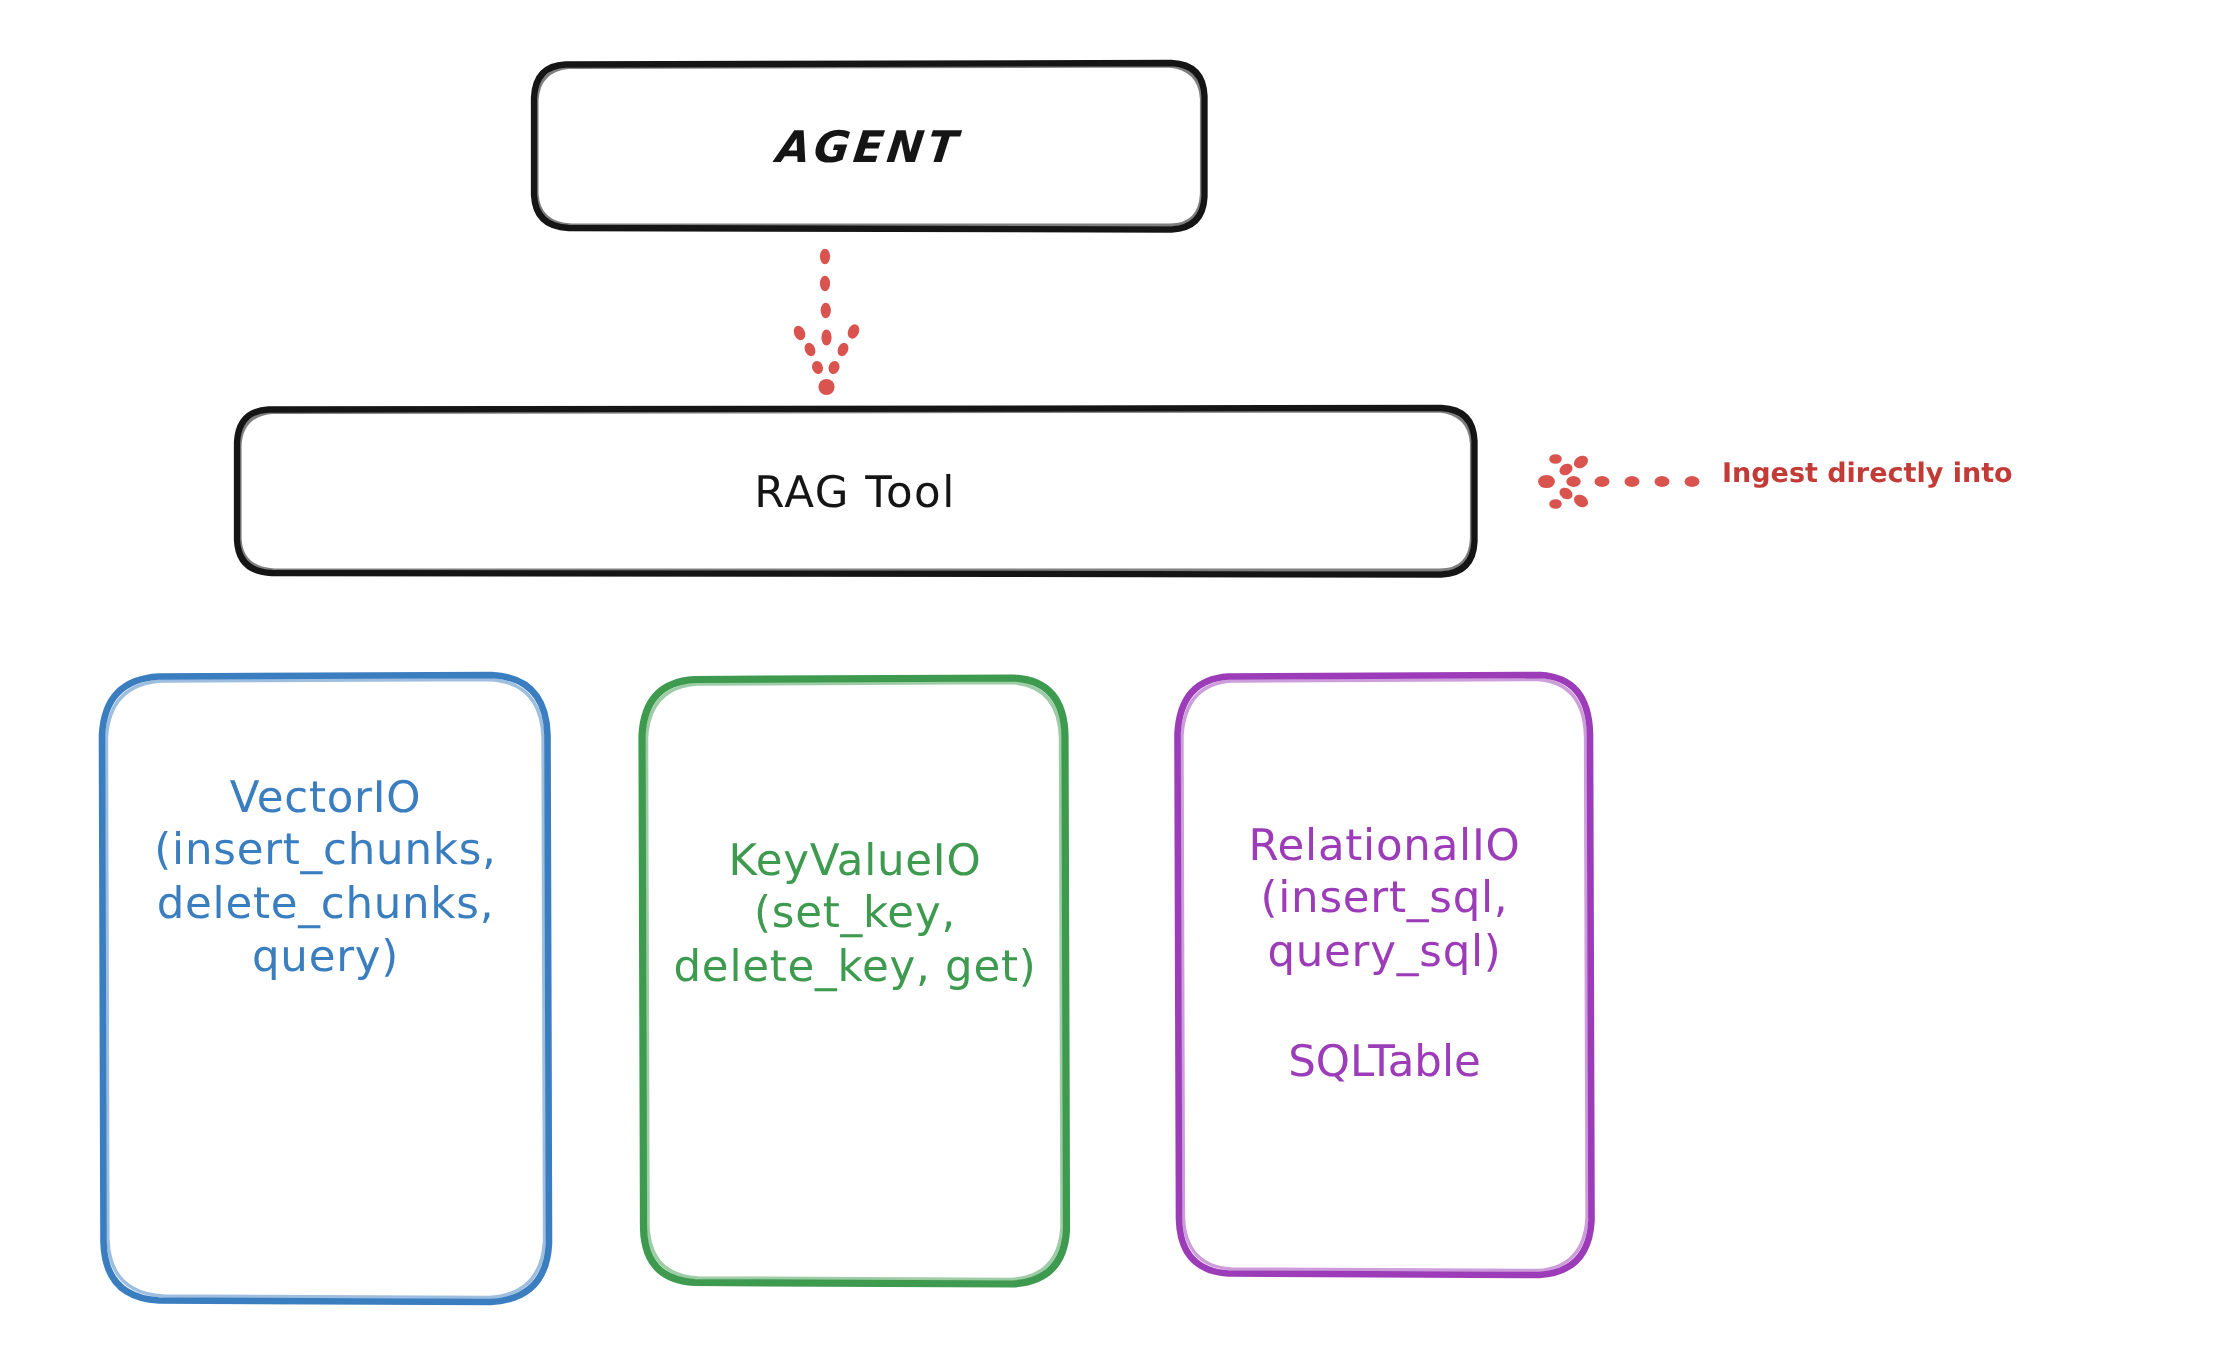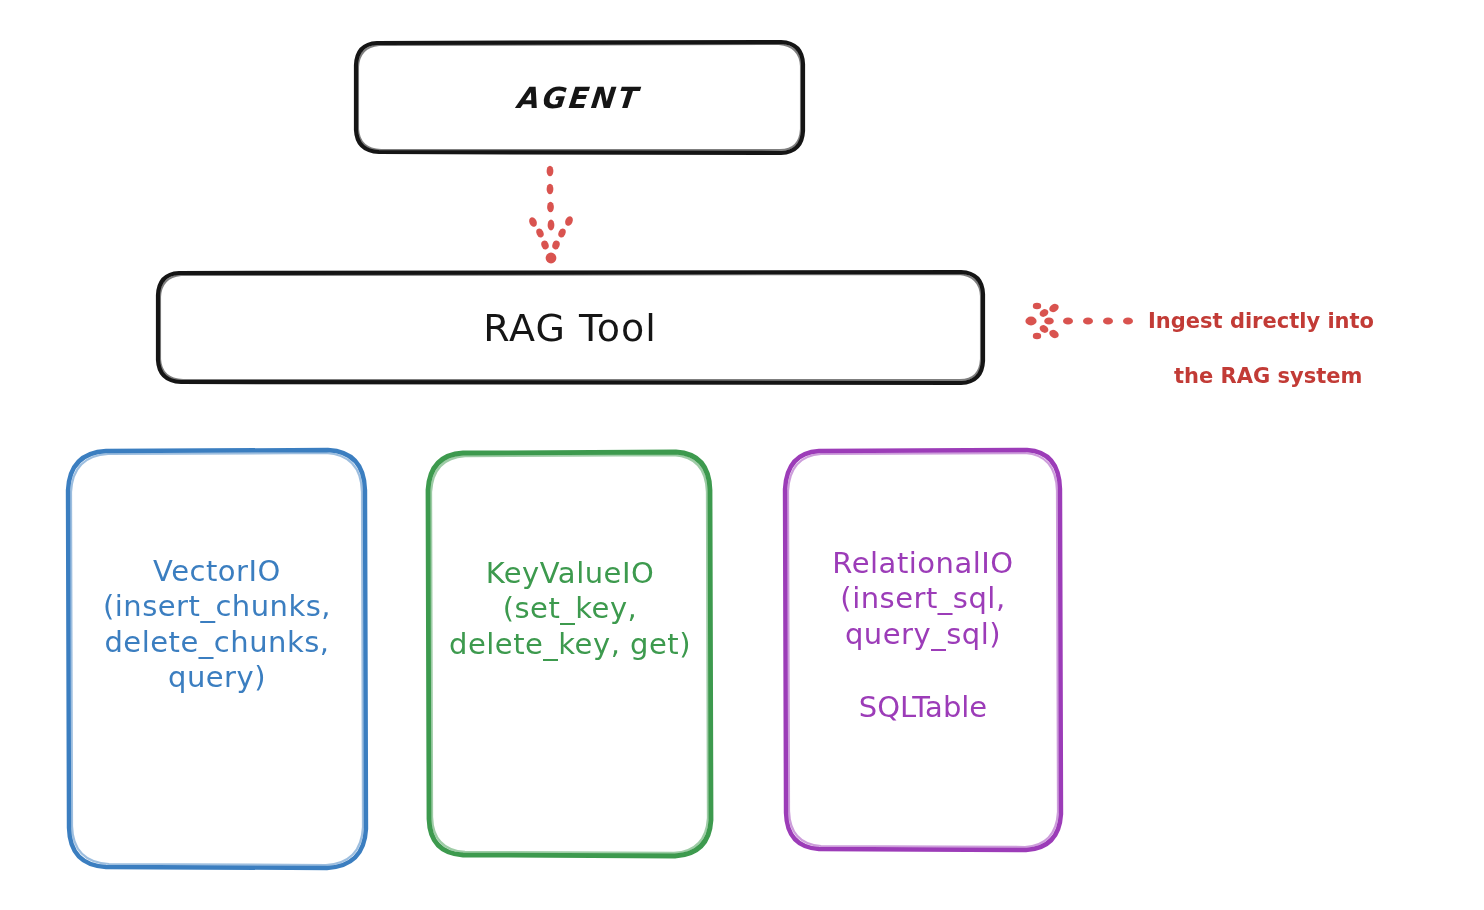--- a/index.html
+++ b/index.html
@@ -59,30 +59,30 @@
   }
 
   
   #ragtool-node {
     left: 157px;
     top: 272px;
     width: 826px;
     height: 112px;
   }
   #ragtool-node .node-label {
-    font-size: 38px;
+    font-size: 29px;
     font-weight: 500;
     color: #151515;
     letter-spacing: 1px;
   }
 
   
   #vectorio-node {
     left: 68px;
-    top: 466px;
+    top: 426px;
     width: 298px;
     height: 420px;
   }
   #keyvalueio-node {
     left: 428px;
     top: 452px;
     width: 284px;
     height: 406px;
   }
   #relationalio-node {
@@ -116,21 +116,21 @@
   #keyvalueio-node { justify-content: flex-start; padding-top: 104px; }
   #relationalio-node { justify-content: flex-start; padding-top: 96px; }
 
   
   #ingest-annotation {
     position: absolute;
     left: 1148px;
     top: 281px;
     width: 330px;
     color: #c23b36;
-    font-size: 21px;
+    font-size: 18px;
     font-weight: 600;
     line-height: 1.3;
     white-space: pre-line;
     text-align: left;
   }
   #ingest-annotation .ann-line { display: block; }
   #ingest-annotation .ann-line.l2 { padding-left: 26px; }
 </style>
 </head>
 <body>
@@ -217,14 +217,13 @@
 
 <div class="node provider" id="relationalio-node">
   <div class="node-label">RelationalIO
 (insert_sql,
 query_sql)</div>
   <div class="node-sublabel">SQLTable</div>
 </div>
 
 <div id="ingest-annotation">
   <span class="ann-line l1">Ingest directly into</span>
-  <span class="ann-line l2">the RAG system</span>
 </div>
 
 </body></html>

